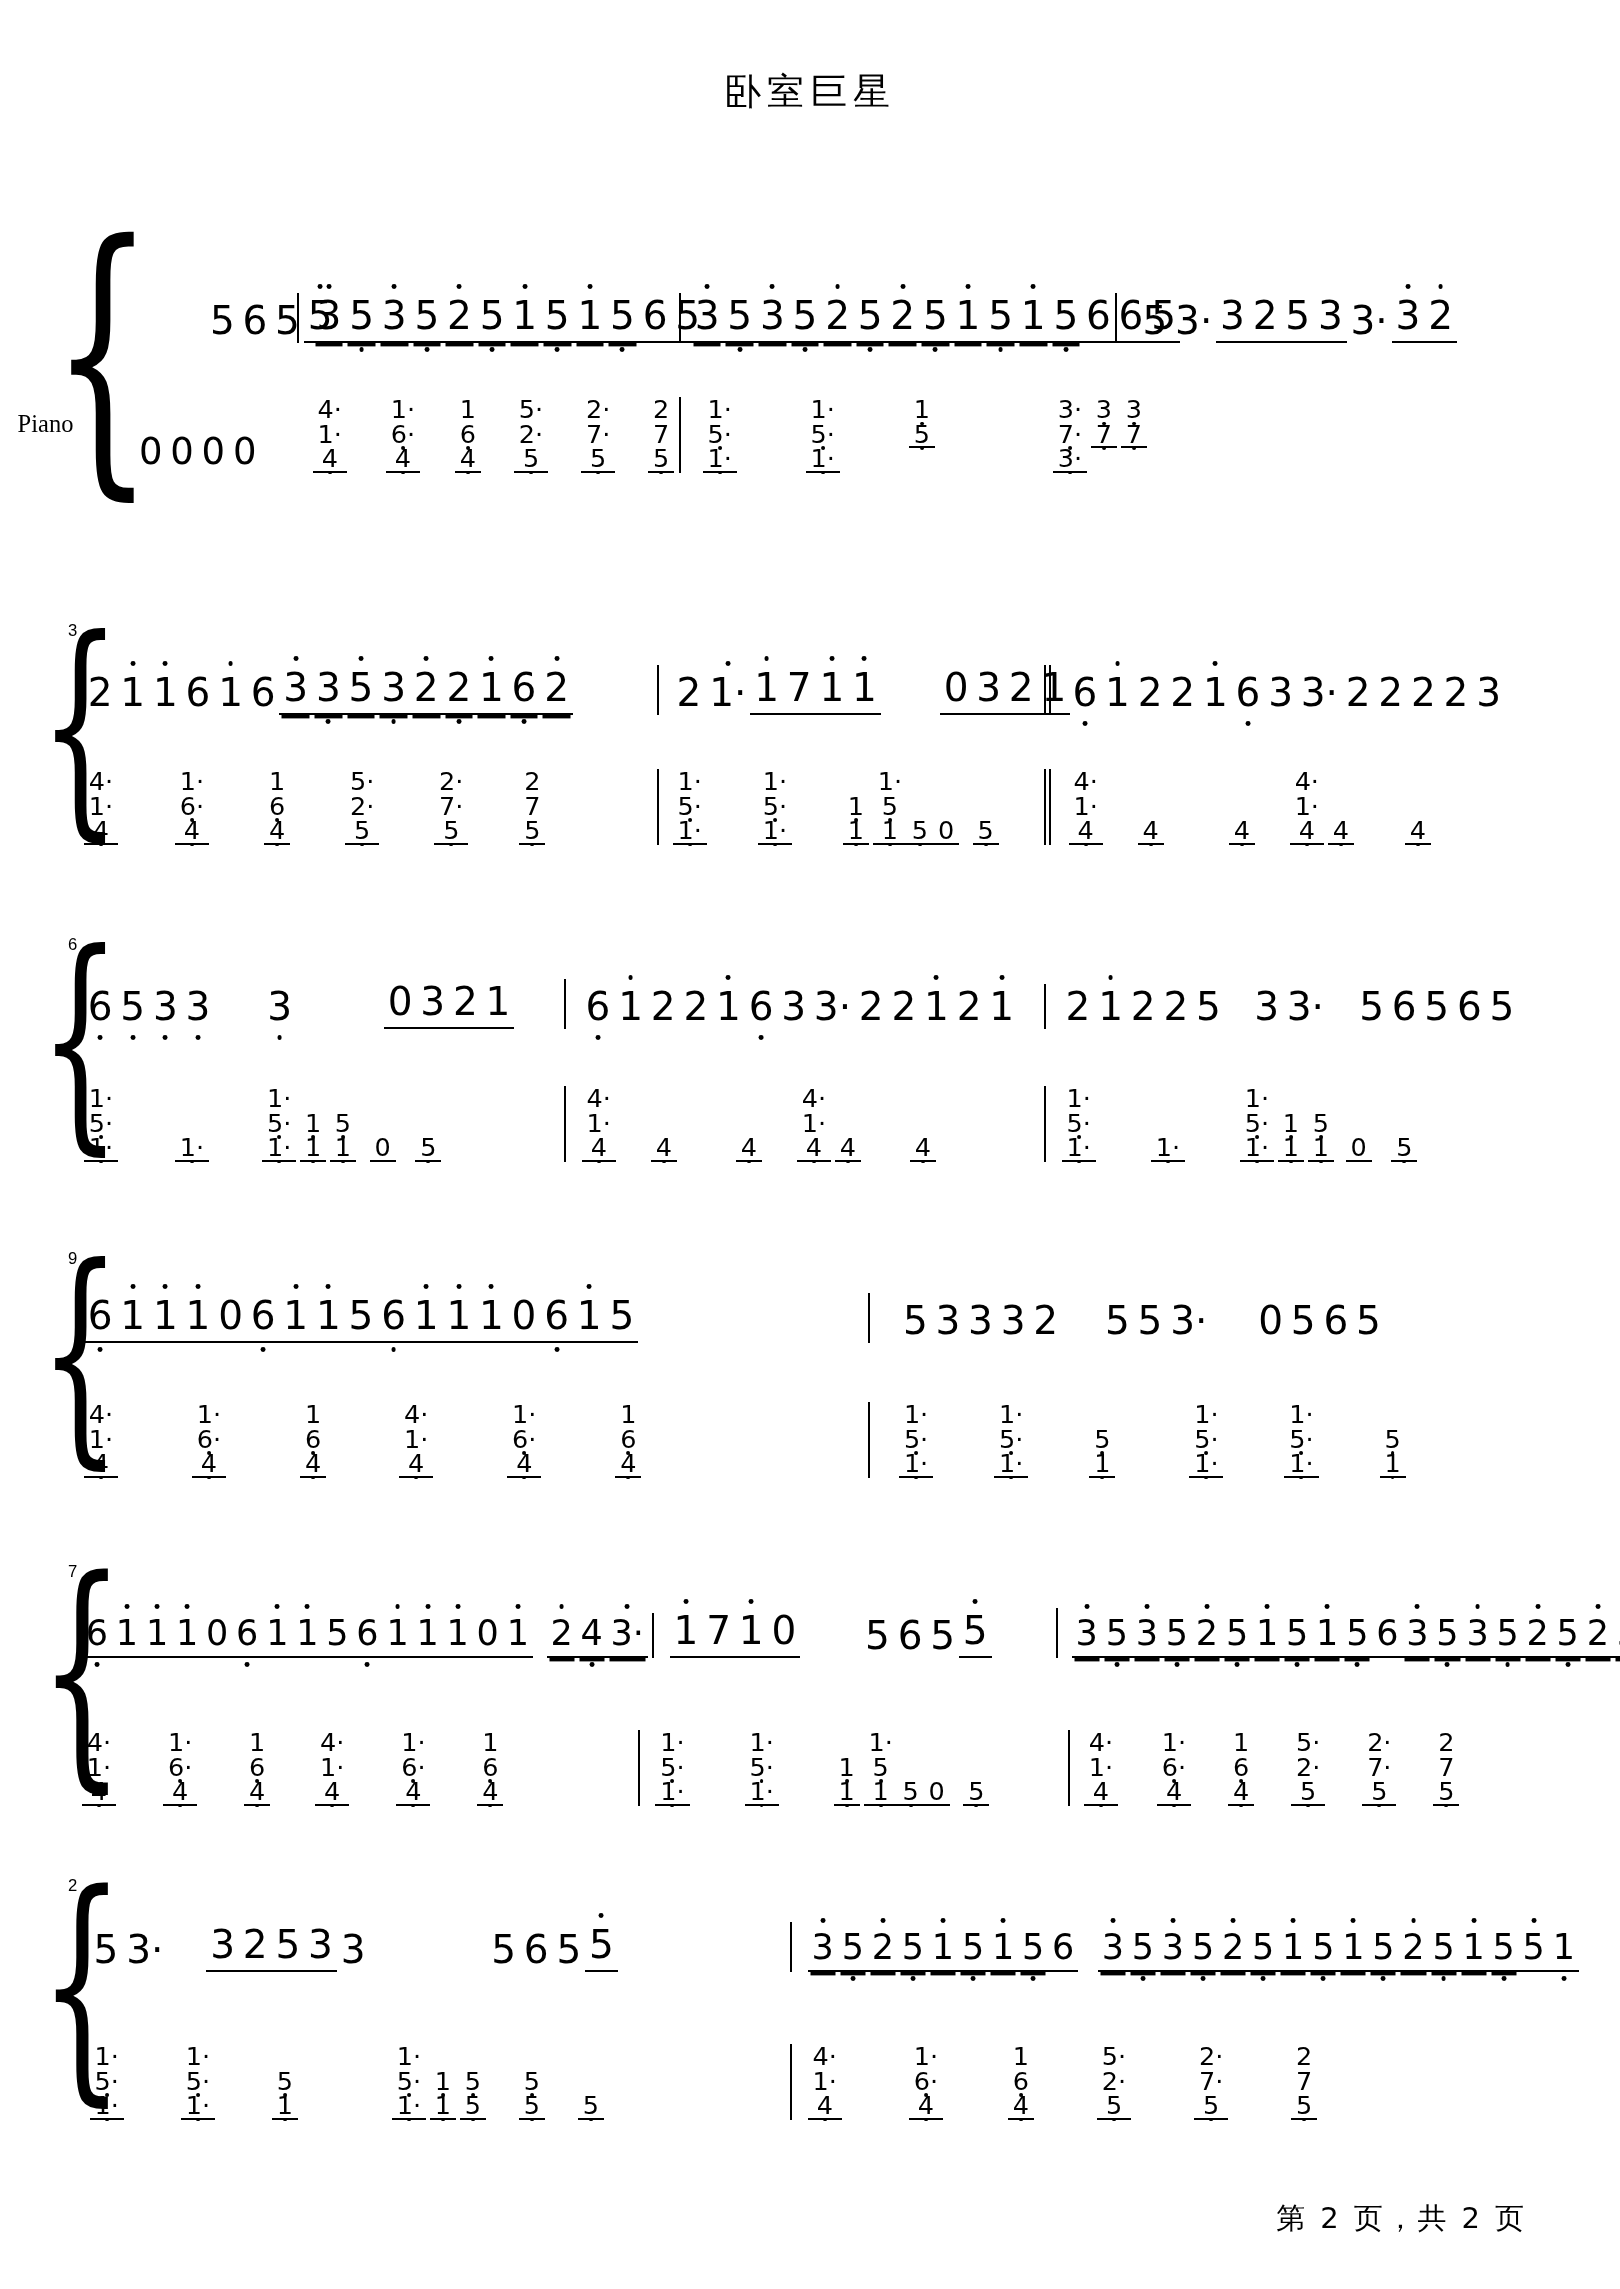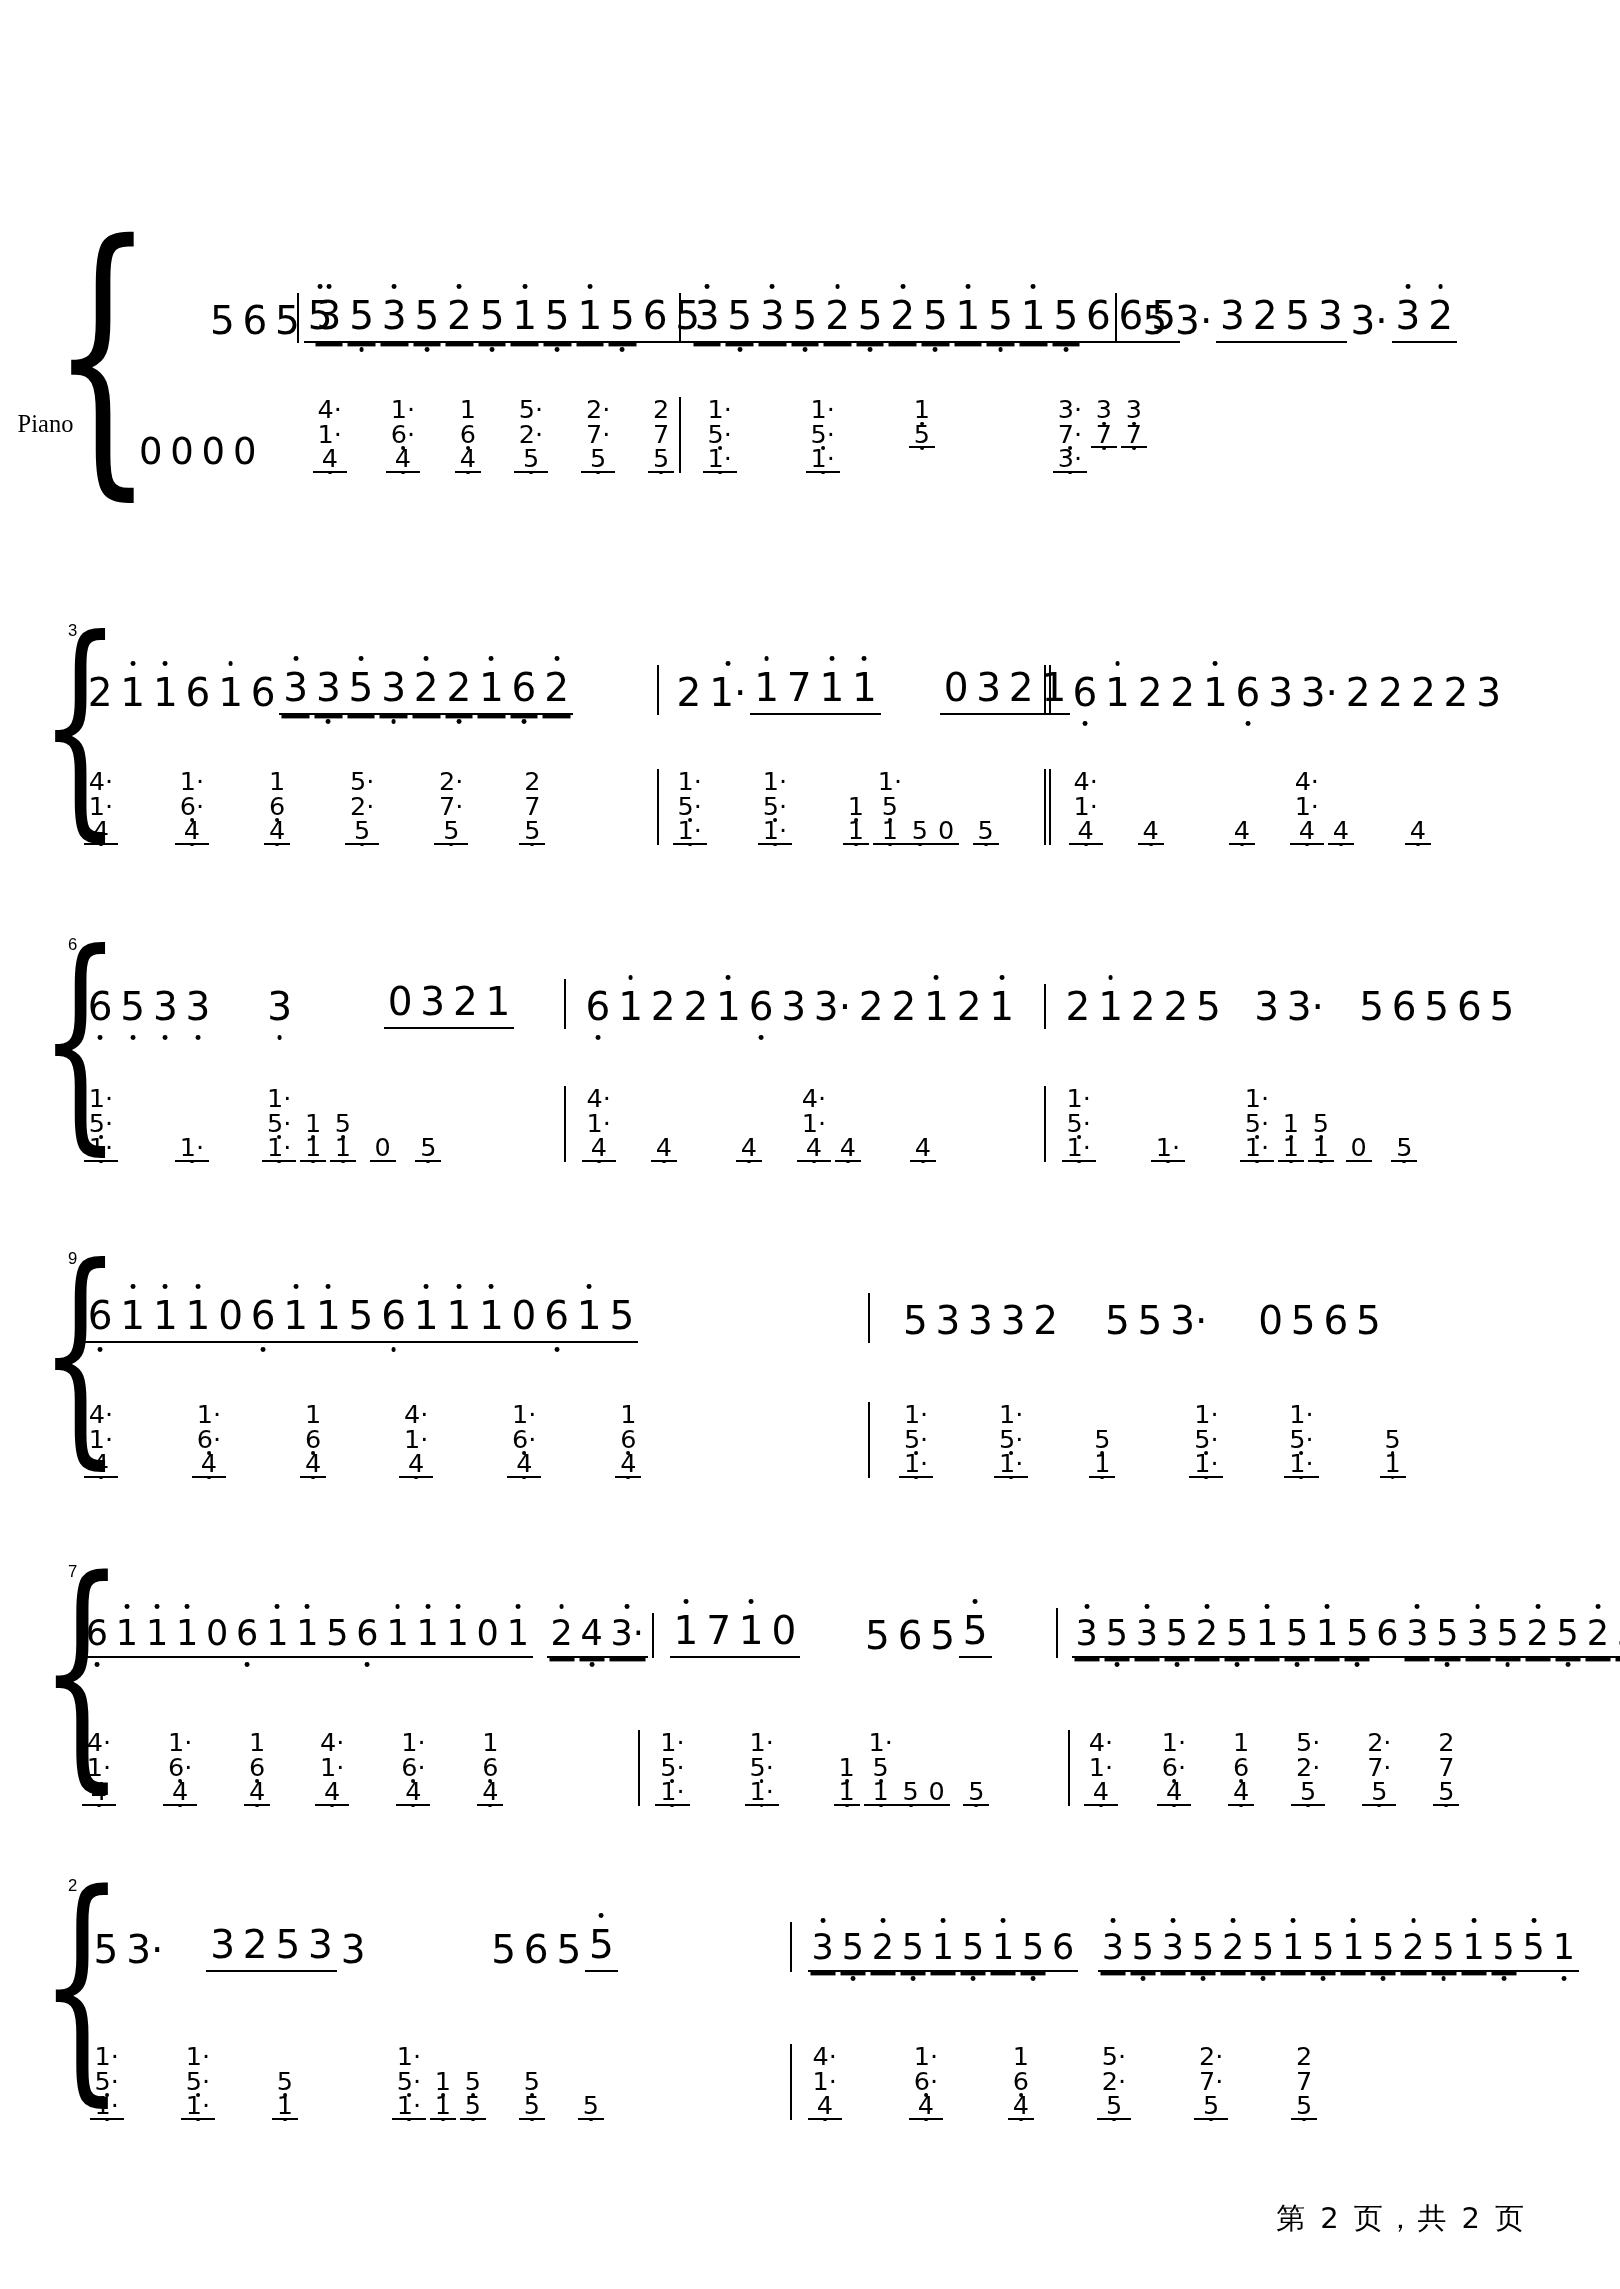--- a/index.html
+++ b/index.html
@@ -134,20 +134,21 @@
     left:37px;right:0;
     display:flex;
     align-items:flex-end;
   }
 </style>
 </head>
 <body>
 
 <div class="page">
 
+  <div class="title">卧室巨星</div>
   <div class="instrument">Piano</div>
 
   <div class="system" style="top:245px;height:333px;">
     <div class="brace" style="--braceSize:294px;top:-39px;">{</div>
 
     <div class="row upper" style="top:39px;">
       <div class="measure" style="width:211px;padding-left:118px;">
         <span class="n">5</span>
         <span class="n">6</span>
         <span class="n">5</span>

